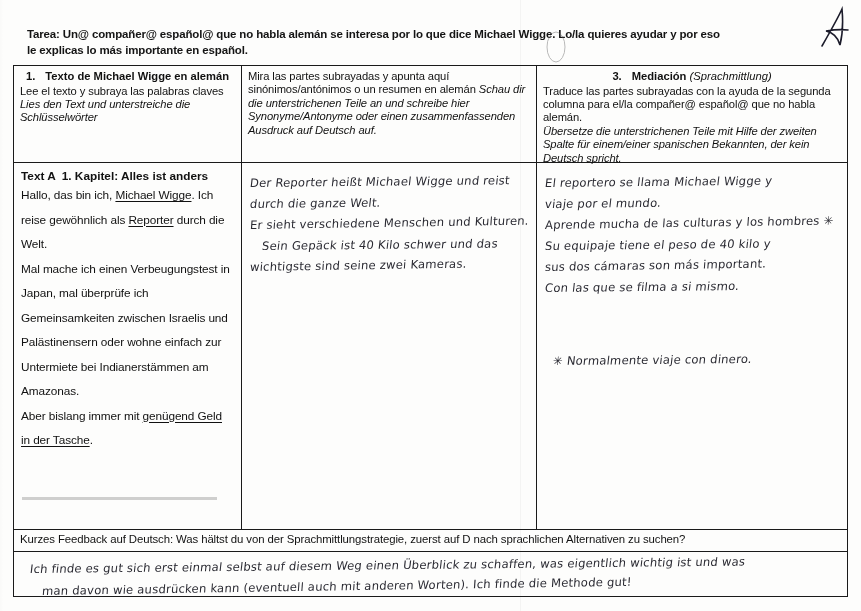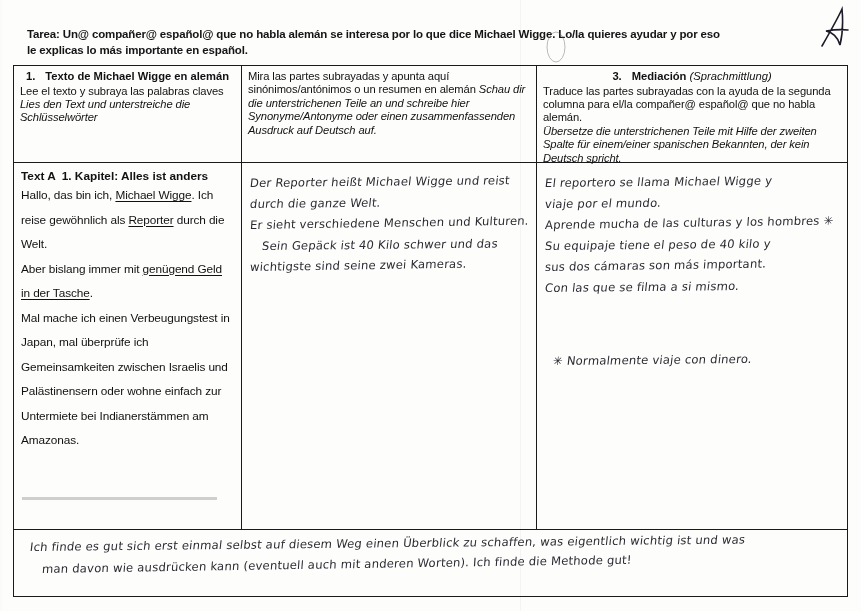--- a/index.html
+++ b/index.html
@@ -206,24 +206,24 @@
 
     <div class="col col-1 c1-body">
       <div class="c1-title">
         <span class="texta">Text A</span><span>1. Kapitel: Alles ist anders</span>
       </div>
 
       <div class="c1-para">
         Hallo, das bin ich, <u>Michael Wigge</u>. Ich reise gewöhnlich als <u>Reporter</u> durch die Welt.
       </div>
       <div class="c1-para">
+        Mal mache ich einen Verbeugungstest in Japan, mal überprüfe ich Gemeinsamkeiten zwischen Israelis und Palästinensern oder wohne einfach zur Untermiete bei Indianerstämmen am Amazonas.
+      </div>
+      <div class="c1-para">
         Aber bislang immer mit <u>genügend Geld in der Tasche</u>.
-      </div>
-      <div class="c1-para">
-        Mal mache ich einen Verbeugungstest in Japan, mal überprüfe ich Gemeinsamkeiten zwischen Israelis und Palästinensern oder wohne einfach zur Untermiete bei Indianerstämmen am Amazonas.
       </div>
       <div class="smudge" style="left:8px; top:334px; width:195px;"></div>
     </div>
 
     <div class="col col-2 hand hand-block">
       <div class="hand-line"><span class="hand-skew">Der Reporter heißt Michael Wigge und reist</span></div>
       <div class="hand-line"><span class="hand-skew">durch die ganze Welt.</span></div>
       <div class="hand-line"><span class="hand-skew2">Er sieht verschiedene Menschen und Kulturen.</span></div>
       <div class="hand-line hand-indent"><span class="hand-skew">Sein Gepäck ist 40 Kilo schwer und das</span></div>
       <div class="hand-line"><span class="hand-skew2">wichtigste sind seine zwei Kameras.</span></div>
@@ -233,20 +233,23 @@
       <div class="hand-line"><span class="hand-skew">El reportero se llama Michael Wigge y</span></div>
       <div class="hand-line"><span class="hand-skew">viaje por el mundo.</span></div>
       <div class="hand-line"><span class="hand-skew2">Aprende mucha de las culturas y los hombres ✳</span></div>
       <div class="hand-line"><span class="hand-skew">Su equipaje tiene el peso de 40 kilo y</span></div>
       <div class="hand-line"><span class="hand-skew2">sus dos cámaras son más important.</span></div>
       <div class="hand-line"><span class="hand-skew">Con las que se filma a si mismo.</span></div>
       <div class="hand-line footnote-hand"><span class="hand-skew">✳ Normalmente viaje con dinero.</span></div>
     </div>
   </div>
 
+  <div class="row row-feedback-label">
+    <div class="col col-full feedback-label">Kurzes Feedback auf Deutsch: Was hältst du von der Sprachmittlungstrategie, zuerst auf D nach sprachlichen Alternativen zu suchen?</div>
+  </div>
 
   <div class="row row-feedback-answer">
     <div class="col col-full feedback-answer hand">
       <div class="hand-line"><span class="hand-skew">Ich finde es gut sich erst einmal selbst auf diesem Weg einen Überblick zu schaffen, was eigentlich wichtig ist und was</span></div>
       <div class="hand-line hand-indent"><span class="hand-skew2">man davon wie ausdrücken kann (eventuell auch mit anderen Worten). Ich finde die Methode gut!</span></div>
     </div>
   </div>
 
 </div>
 

